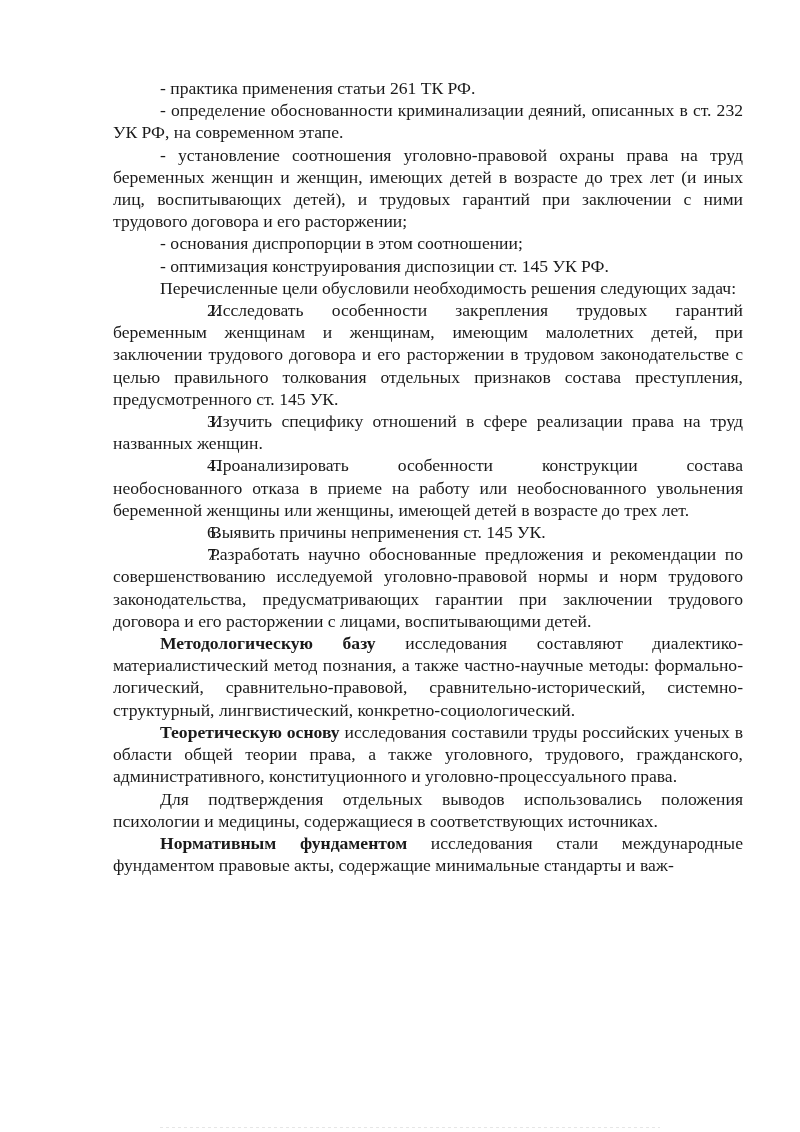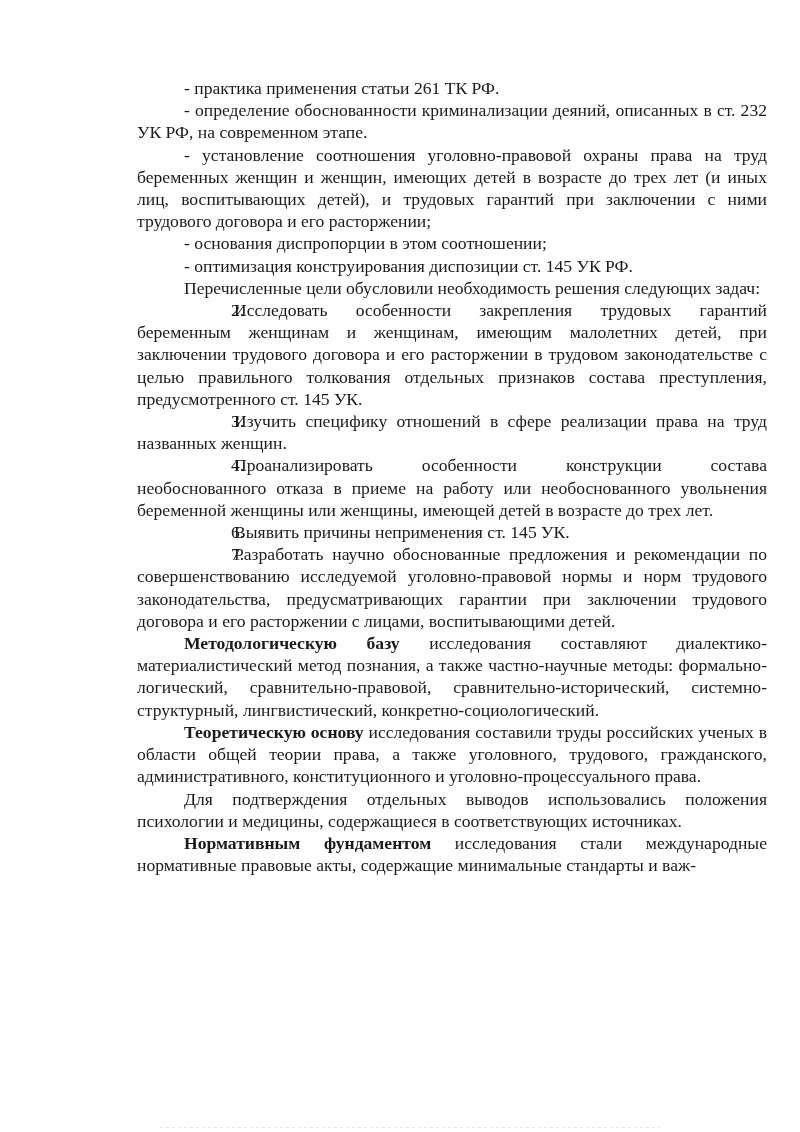--- a/index.html
+++ b/index.html
@@ -8,21 +8,20 @@
     position: absolute;
     left: 113px;
     top: 77px;
     width: 630px;
     font-family: "Liberation Serif", "DejaVu Serif", serif;
     font-size: 17.6px;
     line-height: 22.2px;
     color: #1a1a1a;
     text-align: justify;
     hyphens: manual;
-    margin-left: 24px;
   }
   .page p { margin: 0; text-indent: 47px; }
   .page p.item { text-indent: 47px; }
   .num { display: inline-block; width: 50px; }
   b { font-weight: bold; }
   .artifact {
     position: absolute; left: 160px; top: 1127px; width: 500px; height: 1px;
     background: repeating-linear-gradient(90deg, #e6e6e6 0 3px, transparent 3px 6px);
   }
 </style>
@@ -39,16 +38,16 @@
 
   <p class="item"><span class="num">2.</span><span>Исследовать особенности закрепления трудовых гарантий беременным женщинам и женщинам, имеющим малолетних детей, при заключении трудового договора и его расторжении в трудовом законодательстве с целью правильного толкования отдельных признаков состава преступления, предусмотренного ст. 145 УК.</span></p>
   <p class="item"><span class="num">3.</span><span>Изучить специфику отношений в сфере реализации права на труд названных женщин.</span></p>
   <p class="item"><span class="num">4.</span><span>Проанализировать особенности конструкции состава необоснованного отказа в приеме на работу или необоснованного увольнения беременной женщины или женщины, имеющей детей в возрасте до трех лет.</span></p>
   <p class="item"><span class="num">6.</span><span>Выявить причины неприменения ст. 145 УК.</span></p>
   <p class="item"><span class="num">7.</span><span>Разработать научно обоснованные предложения и рекомендации по совершенствованию исследуемой уголовно-правовой нормы и норм трудового законодательства, предусматривающих гарантии при заключении трудового договора и его расторжении с лицами, воспитывающими детей.</span></p>
 
   <p><b>Методологическую базу</b><span> исследования составляют диалектико-материалистический метод познания, а также частно-научные методы: формально-логический, сравнительно-правовой, сравнительно-исторический, системно-структурный, лингвистический, конкретно-социологический.</span></p>
   <p><b>Теоретическую основу</b><span> исследования составили труды российских ученых в области общей теории права, а также уголовного, трудового, гражданского, административного, конституционного и уголовно-процессуального права.</span></p>
   <p><span>Для подтверждения отдельных выводов использовались положения психологии и медицины, содержащиеся в соответствующих источниках.</span></p>
-  <p><b>Нормативным фундаментом</b><span> исследования стали международные нормативные правовые акты, содержащие минимальные стандарты и важ-</span></p>
+  <p><b>Нормативным фундаментом</b><span> исследования стали международные фундаментом правовые акты, содержащие минимальные стандарты и важ-</span></p>
 </div>
 
 <div class="artifact"></div>
 
 </body></html>

